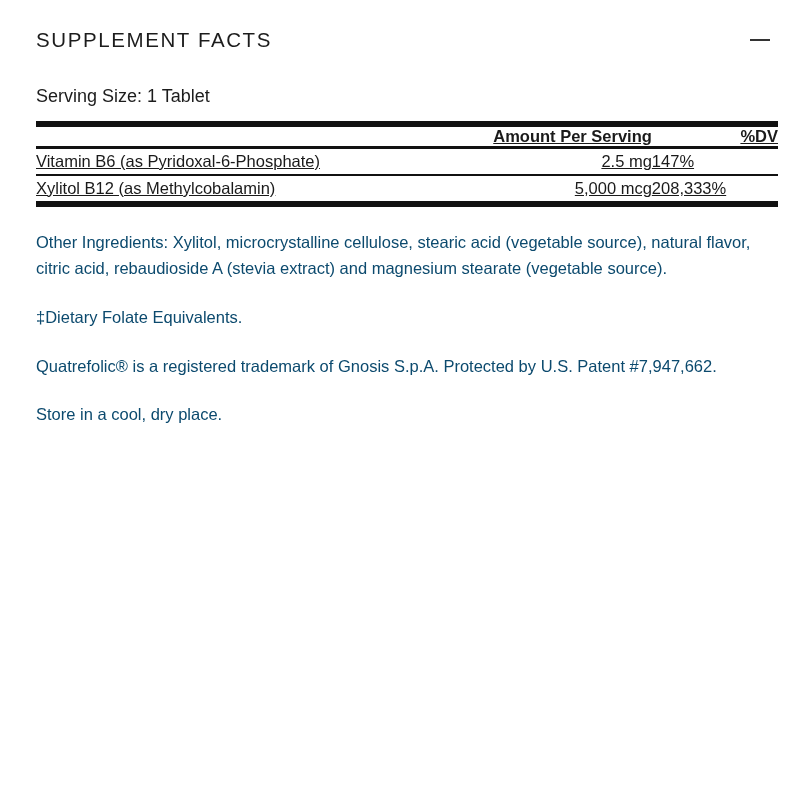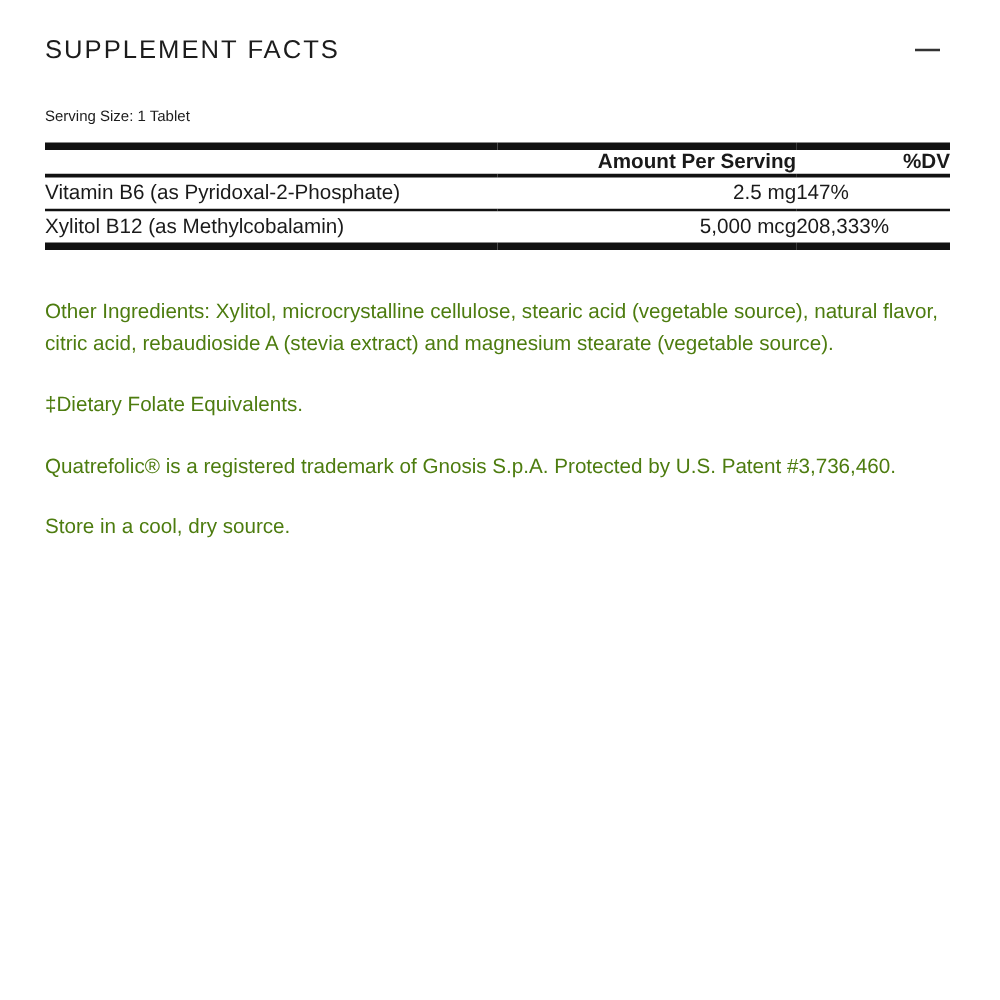--- a/index.html
+++ b/index.html
@@ -8,21 +8,21 @@
     padding: 0;
     width: 800px;
     height: 800px;
     background: #ffffff;
     font-family: "Liberation Sans", sans-serif;
     color: #1a1a1a;
   }
   .page {
     width: 800px;
     height: 800px;
-    padding: 28px 40px 0 36px;
+    padding: 28px 22px 0 36px;
     position: relative;
   }
   .header-row {
     display: flex;
     align-items: center;
     justify-content: space-between;
     padding-right: 8px;
     margin-bottom: 34px;
   }
   .panel-title {
@@ -40,32 +40,33 @@
   .collapse-icon::before {
     content: "";
     position: absolute;
     left: 0;
     top: 9px;
     width: 20px;
     height: 1.5px;
     background: #333;
   }
   .serving-size {
-    font-size: 12px;
+    font-size: 18px;
     color: #1c1c1c;
     margin-bottom: 14px;
   }
   table.facts {
     width: 100%;
     border-collapse: collapse;
     font-size: 16.5px;
   }
   table.facts th, table.facts td {
     padding: 0;
     vertical-align: middle;
+    text-decoration: underline;
   }
   .rule-thick td {
     border-top: 6px solid #111;
     height: 0;
     font-size: 0;
     line-height: 0;
     padding: 0;
   }
   .rule-double td {
     border-top: 3px solid #111;
@@ -99,24 +100,24 @@
     text-align: right;
     padding: 10px 4px 10px 0;
     white-space: nowrap;
   }
   td.dv {
     text-align: left;
     padding: 10px 0 10px 0;
     white-space: nowrap;
   }
   .notes {
-    margin-top: 36px;
+    margin-top: 22px;
     font-size: 16.5px;
     line-height: 1.62;
-    color: #4d7c0f;
+    color: #0c4a6e;
   }
   .notes p {
     margin: 0 0 22px 0;
     max-width: 730px;
   }
   .notes p:last-child { margin-bottom: 0; }
 </style>
 </head>
 <body>
 
@@ -137,21 +138,21 @@
       <tr>
         <th class="head-cell head-spacer"></th>
         <th class="head-cell col-amount">Amount Per Serving</th>
         <th class="head-cell col-dv">%DV</th>
       </tr>
       <tr class="rule-double">
           <td colspan="3"></td>
         </tr>
 
       <tr>
-        <td class="nutrient">Vitamin B6 (as Pyridoxal-2-Phosphate)</td>
+        <td class="nutrient">Vitamin B6 (as Pyridoxal-6-Phosphate)</td>
         <td class="amount">2.5 mg</td>
         <td class="dv">147%</td>
       </tr>
       <tr class="rule-thin">
           <td colspan="3"></td>
         </tr>
 
       <tr class="rule-thin">
           <td colspan="3"></td>
         </tr>
@@ -163,17 +164,17 @@
       </tr>
       <tr class="rule-thick">
           <td colspan="3"></td>
         </tr>
     </tbody>
   </table>
 
   <div class="notes">
     <p>Other Ingredients: Xylitol, microcrystalline cellulose, stearic acid (vegetable source), natural flavor, citric acid, rebaudioside A (stevia extract) and magnesium stearate (vegetable source).</p>
     <p>‡Dietary Folate Equivalents.</p>
-    <p>Quatrefolic® is a registered trademark of Gnosis S.p.A. Protected by U.S. Patent #3,736,460.</p>
-    <p>Store in a cool, dry source.</p>
+    <p>Quatrefolic® is a registered trademark of Gnosis S.p.A. Protected by U.S. Patent #7,947,662.</p>
+    <p>Store in a cool, dry place.</p>
   </div>
 
 </div>
 
 </body></html>

